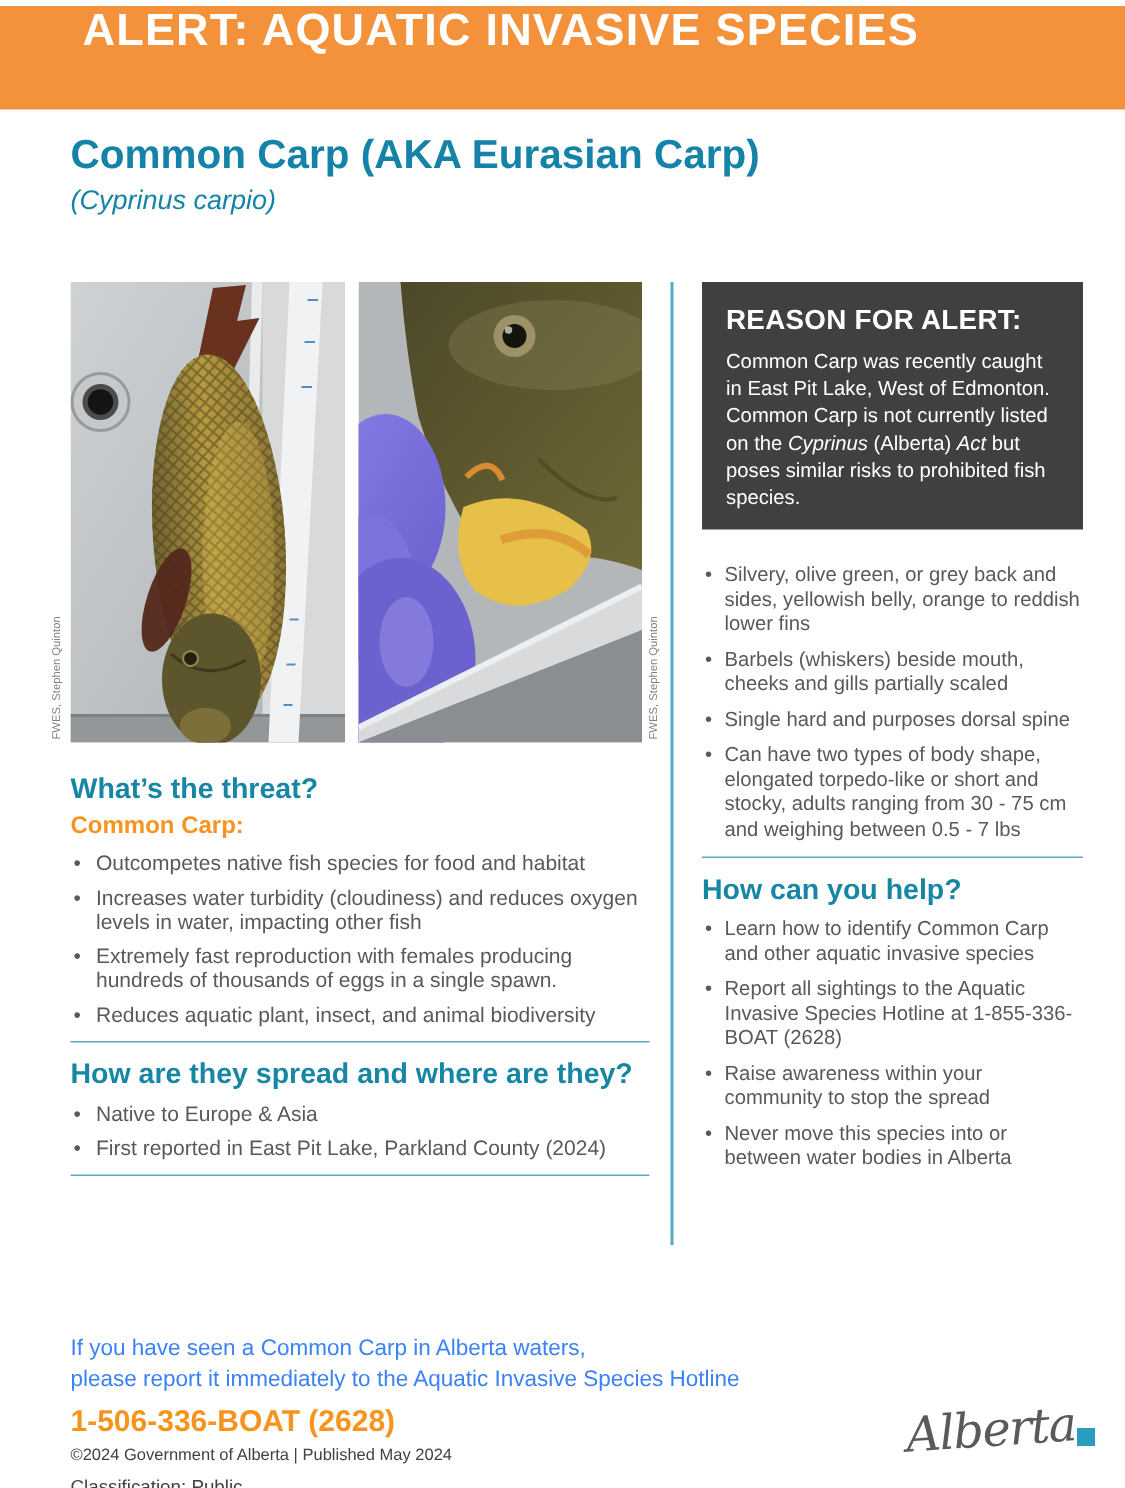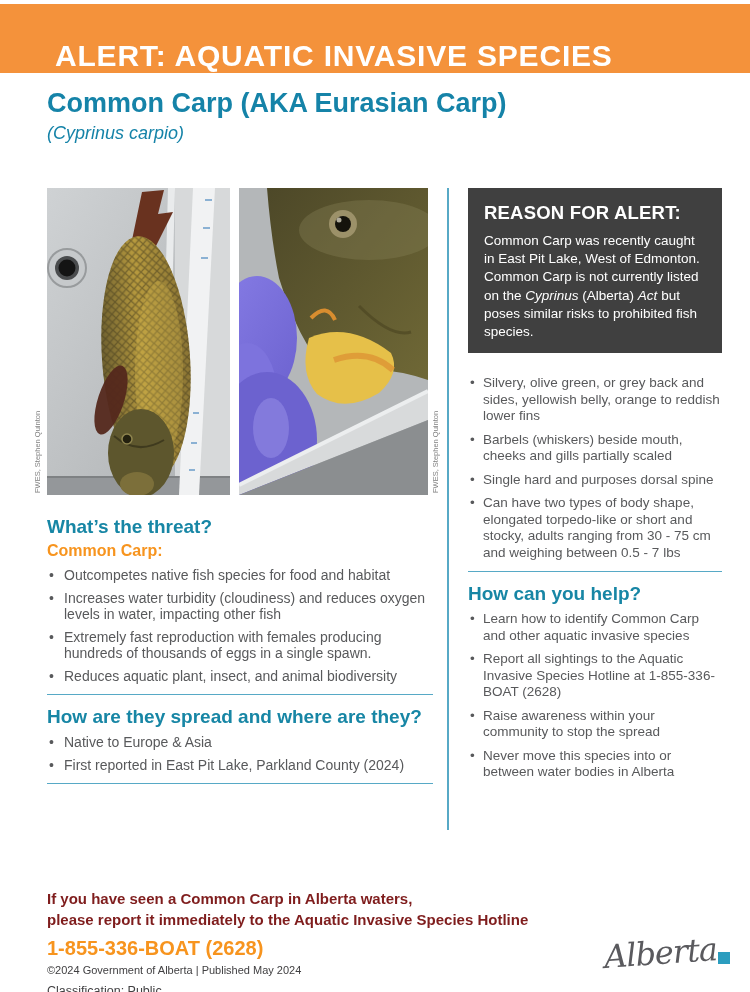--- a/index.html
+++ b/index.html
@@ -3,21 +3,21 @@
 <meta charset="utf-8">
 <style>
   html,body { margin:0; padding:0; background:#ffffff; }
   .page {
     position:relative; width:750px; height:992px; background:#ffffff;
     font-family:"Liberation Sans", sans-serif; overflow:hidden;
   }
   
   .banner {
     position:absolute; left:0; top:4px; width:750px; height:69px;
-    background:#F4923B; display:flex; align-items:flex-end;
+    background:#F4923B; display:flex; align-items:flex-start;
   }
   .banner span {
     color:#ffffff; font-size:30px; font-weight:bold; letter-spacing:0.8px;
     padding-left:55px; white-space:nowrap;
   }
   
   .title { position:absolute; left:47px; top:88px; color:#1583A8; font-size:27px; font-weight:bold; }
   .subtitle { position:absolute; left:47px; top:123px; color:#1583A8; font-size:18px; font-style:italic; }
   
   .photo1 { position:absolute; left:47px; top:188px; width:183px; height:307px; }
@@ -42,21 +42,21 @@
   .col-right ul.bullets li { position:relative; padding-left:15px; margin-bottom:7px; }
   ul.bullets li::before { content:"\2022"; position:absolute; left:2px; }
   hr.tdiv { border:none; border-top:1.5px solid #57A9C6; margin:10px 0 11px 0; }
   
   .reason-box { background:#404040; color:#ffffff; padding:14px 16px 12px 16px; margin-bottom:22px; }
   .reason-box .rtitle { font-size:18.5px; font-weight:bold; letter-spacing:0.2px; }
   .reason-box p { margin:8px 0 0 0; font-size:13.5px; line-height:18.2px; }
   .reason-box p .it { font-style:italic; }
   
   .footer { position:absolute; left:47px; top:889px; width:520px; }
-  .footer .callout { color:#7f1d1d; font-size:15px; line-height:20.5px; font-weight:bold; }
+  .footer .callout { color:#3b82f6; font-size:15px; line-height:20.5px; font-weight:normal; }
   .footer .hotline { color:#F7941E; font-size:20px; font-weight:bold; margin-top:6px; line-height:24px; }
   .footer .copyright { color:#414042; font-size:11px; margin-top:4px; line-height:13px; }
   .footer .classification { color:#414042; font-size:12.5px; margin-top:7px; line-height:15px; }
   .logo { position:absolute; left:604px; top:934px; white-space:nowrap; }
   .logo .script {
     font-family:"DejaVu Serif", serif; font-style:italic; font-size:32px;
     color:#5a5a5e; letter-spacing:-1px; display:inline-block; transform:rotate(-4deg);
   }
   .logo .sq { display:inline-block; width:12px; height:12px; background:#2B9DBF; margin-left:1px; }
 </style>
@@ -190,21 +190,21 @@
       <li>Learn how to identify Common Carp and other aquatic invasive species</li>
       <li>Report all sightings to the Aquatic Invasive Species Hotline at 1-855-336-BOAT (2628)</li>
       <li>Raise awareness within your community to stop the spread</li>
       <li>Never move this species into or between water bodies in Alberta</li>
     </ul>
   </div>
 
   <div class="footer">
     <div class="callout">If you have seen a Common Carp in Alberta waters,</div>
     <div class="callout">please report it immediately to the Aquatic Invasive Species Hotline</div>
-    <div class="hotline">1-855-336-BOAT (2628)</div>
+    <div class="hotline">1-506-336-BOAT (2628)</div>
     <div class="copyright">©2024 Government of Alberta | Published May 2024</div>
     <div class="classification">Classification: Public</div>
   </div>
 
   <div class="logo">
     <span class="script">Alberta</span><span class="sq"></span>
   </div>
 
 </div>
 

